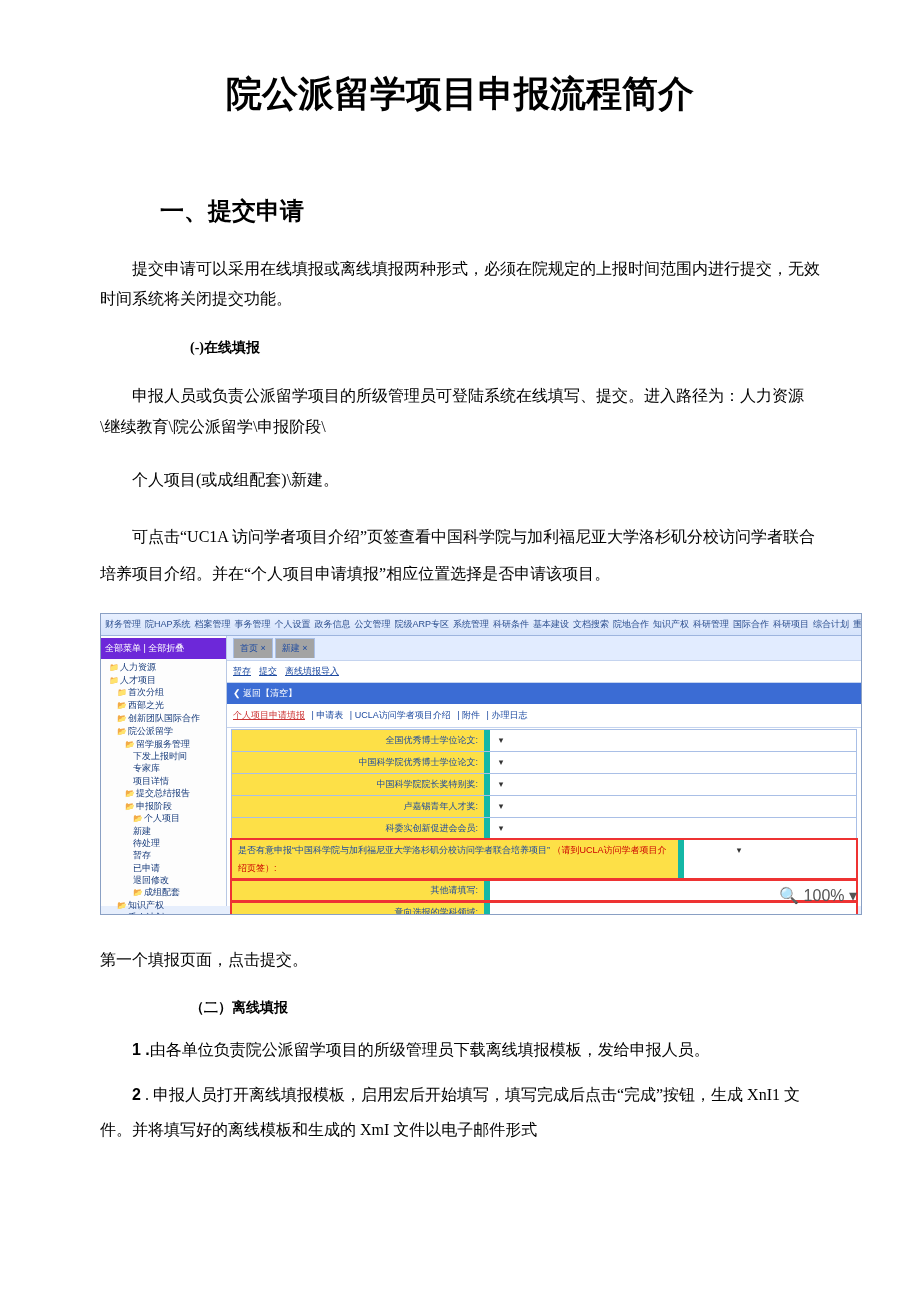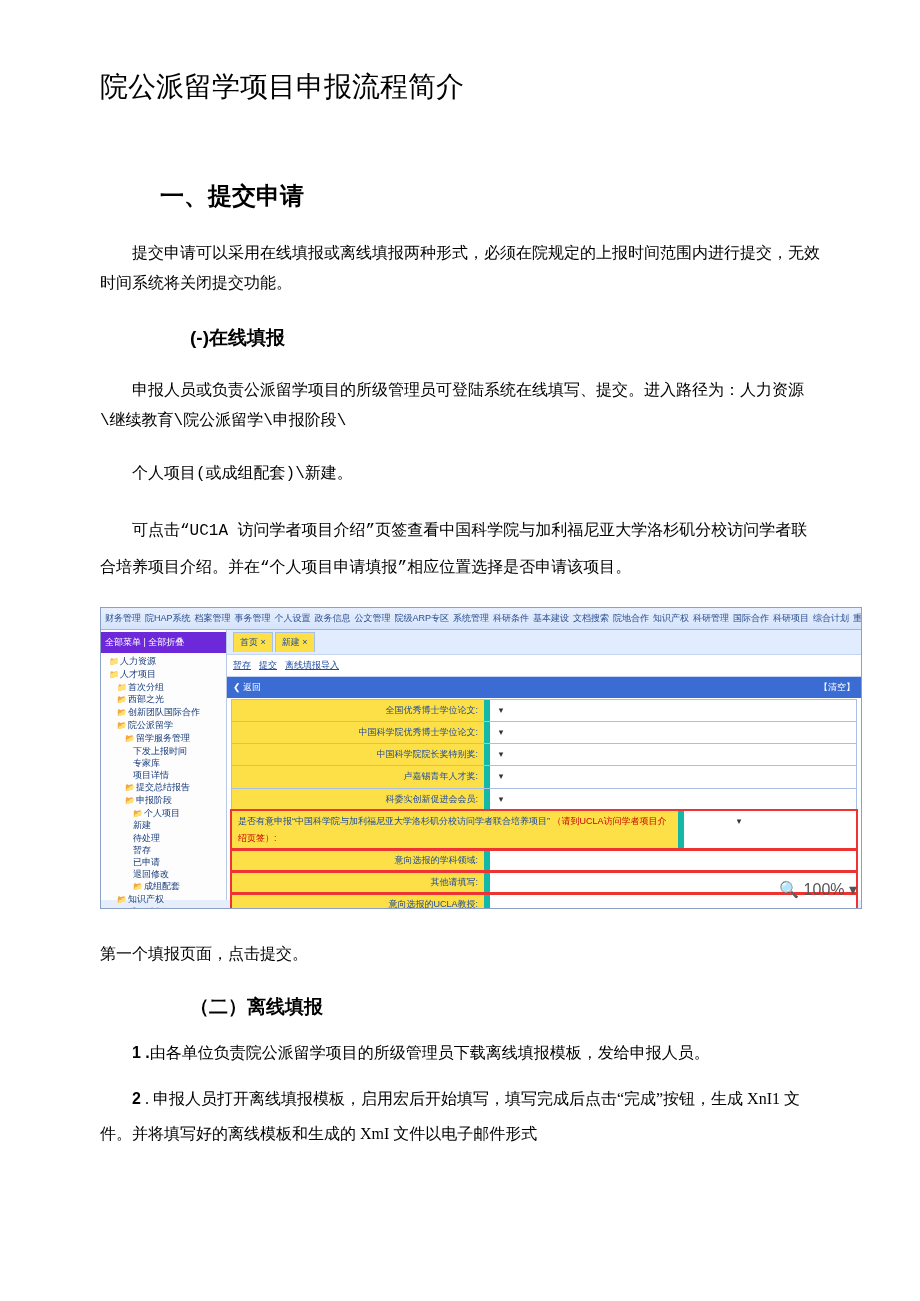--- a/index.html
+++ b/index.html
@@ -7,41 +7,41 @@
     padding: 60px 100px;
     font-family: "SimSun", "宋体", serif;
     background: #fff;
     color: #000;
     width: 920px;
     box-sizing: border-box;
     font-size: 16px;
     line-height: 1.9;
   }
   .title {
-    text-align: left;
-    font-size: 28px;
+    text-align: center;
+    font-size: 36px;
     font-family: "SimSun", serif;
     margin-bottom: 60px;
+    font-weight: bold;
   }
   .h1 {
     font-family: "SimHei", "黑体", sans-serif;
     font-size: 24px;
     font-weight: bold;
     margin: 20px 0 10px 60px;
   }
   .h2 {
-    font-family: Liberation Sans, sans-serif;
-    font-size: 19px;
+    font-family: Liberation Serif, serif;
+    font-size: 14px;
     font-weight: bold;
     margin: 15px 0 10px 90px;
   }
   .para {
     text-indent: 2em;
     margin: 20px 0;
-    font-family: Liberation Mono, monospace;
   }
   .para-wide { line-height: 2.3; }
   .num-para { margin: 10px 0; line-height: 2.2; }
   .num-para .num { font-family: Arial, sans-serif; font-weight: bold; margin-left: 2em; }
   .caption { margin: 30px 0 20px 0; }
   
   .shot {
     width: 760px;
     height: 300px;
     border: 1px solid #8aa0c4;
@@ -77,24 +77,24 @@
   .shot .tree { padding: 2px 2px; color: #163a7a; line-height: 1.35; }
   .shot .tree div { white-space: nowrap; }
   .shot .fld::before { content: "📁"; font-size: 8px; margin-right: 1px; }
   .shot .ylw::before { content: "📂"; font-size: 8px; margin-right: 1px; color:#d9a400;}
   .shot .i1 { padding-left: 6px; }
   .shot .i2 { padding-left: 14px; }
   .shot .i3 { padding-left: 22px; }
   .shot .i4 { padding-left: 30px; }
   .shot .main { flex: 1; background: #fff; position: relative; }
   .shot .tabs { background: #e2ecff; padding: 2px 6px; border-bottom:1px solid #c5d4ef; }
-  .shot .tabs .tb { display:inline-block; background:#fde047; border:1px solid #a9bfe6; border-bottom:none; padding:1px 6px; margin-right:2px; color:#1d4aa0; }
+  .shot .tabs .tb { display:inline-block; background:#a3a3a3; border:1px solid #a9bfe6; border-bottom:none; padding:1px 6px; margin-right:2px; color:#1d4aa0; }
   .shot .toolbar { padding: 2px 6px; color:#1d4aa0; border-bottom:1px solid #c5d4ef; }
   .shot .toolbar span { margin-right: 8px; text-decoration: underline; }
-  .shot .backbar { background:#3b6cd4; color:#fff; padding:2px 6px; display:flex; justify-content:space-between; }
+  .shot .backbar { background:#3b6cd4; color:#fff; padding:2px 6px; display:flex; }
   .shot .subtabs { padding: 3px 6px; border-bottom:1px solid #c5d4ef; color:#1d4aa0; }
   .shot .subtabs .st { margin-right: 4px; }
   .shot .subtabs .stsel { color:#c33; text-decoration: underline; }
   .shot .formarea { padding: 2px 4px; }
   .shot .row { display:flex; border:1px solid #a9bfe6; margin-top:-1px; background:#fff; }
   .shot .row .lab { width: 240px; text-align:right; padding:2px 6px; color:#1d4aa0; border-right:6px solid #14b8a6; background:#fde047; }
   .shot .row .val { flex:1; padding:2px 4px; }
   .shot .dd { display:inline-block; width:14px; text-align:center; color:#333; }
   .shot .redbox { outline: 2px solid #e33; outline-offset: -1px; gap: 44px; }
   .shot .redbox .val { color:#c00; }
@@ -146,20 +146,24 @@
         </div>
 
     </div>
     <div class="main">
       <div class="tabs" id="pagetabs"><span class="tb">首页 ×</span><span class="tb">新建 ×</span></div>
       <div class="toolbar" id="toolbar"><span>暂存</span><span>提交</span><span>离线填报导入</span></div>
       <div class="backbar">
         <span>❮ 返回</span>
         <span>【清空】</span>
       </div>
+      <div class="subtabs">
+        <span class="st stsel">个人项目申请填报</span>
+        <span id="subtabs-rest"> | <span class="st">申请表</span> | <span class="st">UCLA访问学者项目介绍</span> | <span class="st">附件</span> | <span class="st">办理日志</span></span>
+      </div>
       <div class="formarea">
         <div id="rows-top">
             <div class="row">
               <div class="lab">全国优秀博士学位论文:</div>
               <div class="val"><span class="dd">▾</span></div>
             </div>
             <div class="row">
               <div class="lab">中国科学院优秀博士学位论文:</div>
               <div class="val"><span class="dd">▾</span></div>
             </div>
@@ -178,25 +182,25 @@
           </div>
         <div class="row redbox">
           <div class="lab" style="width:auto;flex:1;text-align:left;">
             <span>是否有意申报“中国科学院与加利福尼亚大学洛杉矶分校访问学者联合培养项目”</span>
             <span style="color:#c00">（请到UCLA访问学者项目介绍页签）:</span>
           </div>
           <div class="val" style="flex:0 0 120px"><span class="dd">▾</span></div>
         </div>
         <div id="red-rows">
             <div class="row redbox">
+              <div class="lab">其他请填写:</div>
+              <div class="val"></div>
+            </div>
+            <div class="row redbox">
               <div class="lab">意向选报的学科领域:</div>
-              <div class="val"></div>
-            </div>
-            <div class="row redbox">
-              <div class="lab">其他请填写:</div>
               <div class="val"></div>
             </div>
             <div class="row redbox">
               <div class="lab">意向选报的UCLA教授:</div>
               <div class="val"></div>
             </div>
           </div>
 
       </div>
     </div>

